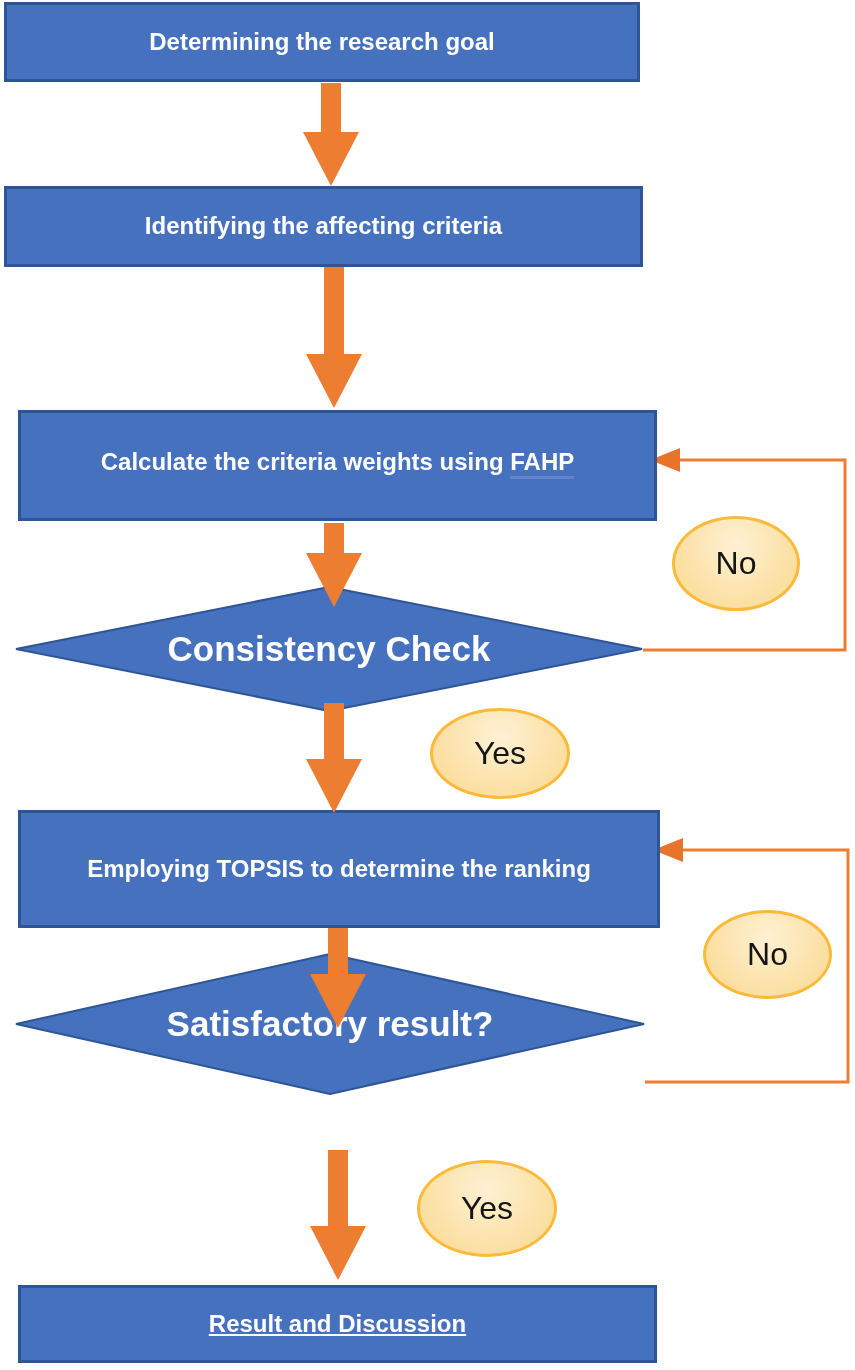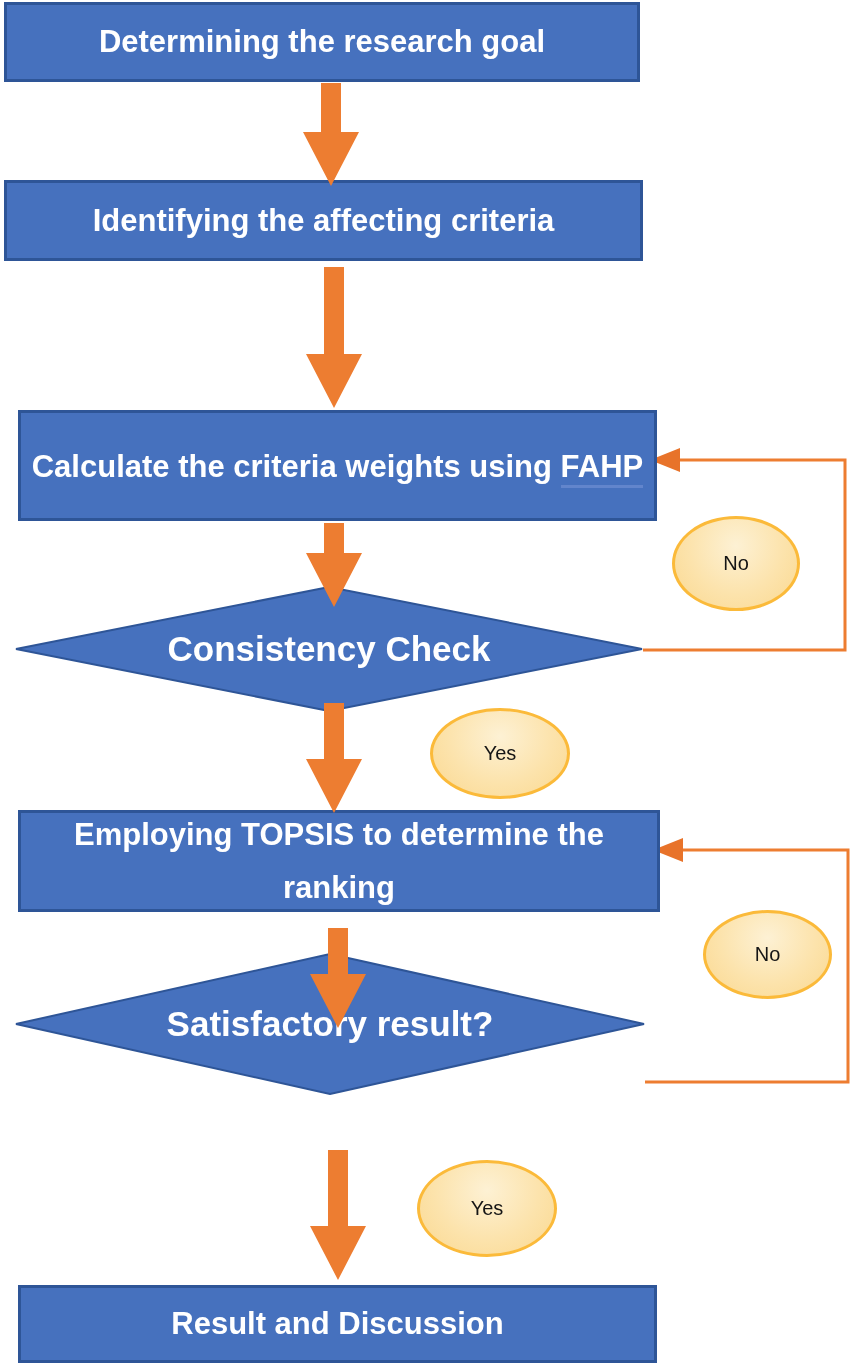--- a/index.html
+++ b/index.html
@@ -7,47 +7,47 @@
     position:relative;width:855px;height:1370px;background:#ffffff;overflow:hidden;
     font-family:"Liberation Sans",sans-serif;
   }
   
   .pbox{
     position:absolute;
     background:var(--shape_blue,#4671BE);
     border:3px solid var(--shape_border,#2E5597);
     box-sizing:border-box;
     color:var(--text_light,#ffffff);
-    font-weight:bold;font-size:31px;line-height:1.35;
+    font-weight:bold;font-size:24px;line-height:1.35;
     display:flex;align-items:center;justify-content:center;text-align:center;
   }
   .pbox--1{left:4px;top:2px;width:636px;height:80px;}
-  .pbox--2{left:4px;top:180px;width:639px;height:81px;}
+  .pbox--2{left:4px;top:186px;width:639px;height:81px;}
   .pbox--3{left:18px;top:410px;width:639px;height:111px;align-items:flex-start;padding-top:33px;}
-  .pbox--4{left:18px;top:810px;width:642px;height:102px;flex-direction:column;line-height:1.72;}
-  .pbox--5{left:18px;top:1285px;width:639px;height:78px;}
+  .pbox--4{left:18px;top:810px;width:642px;height:118px;flex-direction:column;line-height:1.72;}
+  .pbox--5{left:18px;top:1285px;width:639px;height:78px;text-decoration:underline;}
   
   .diamond{position:absolute;}
   .diamond svg{position:absolute;left:0;top:0;display:block;}
   .diamond .dlabel{
     position:absolute;inset:0;display:flex;align-items:center;justify-content:center;
     color:var(--text_light,#ffffff);font-weight:bold;font-size:35px;text-align:center;
   }
   .diamond--1{left:15px;top:586px;width:628px;height:126px;}
   .diamond--2{left:15px;top:953px;width:630px;height:142px;}
   
   .barrow{position:absolute;}
   
   .branch{
     position:absolute;border-radius:50%;
     background:radial-gradient(ellipse at 50% 30%, #FDF1D4 0%, #FCE3AC 55%, #FAD88F 100%);
     border:3px solid var(--ellipse_border,#FBBA3A);
     box-sizing:border-box;
     display:flex;align-items:center;justify-content:center;
-    color:#151515;font-size:20px;font-weight:400;
+    color:#151515;font-size:32px;font-weight:400;
   }
   .branch--no1{left:672px;top:516px;width:128px;height:95px;}
   .branch--yes1{left:430px;top:708px;width:140px;height:91px;}
   .branch--no2{left:703px;top:910px;width:129px;height:89px;}
   .branch--yes2{left:417px;top:1160px;width:140px;height:97px;}
   
   .overlay{position:absolute;left:0;top:0;pointer-events:none;}
   .sp-check{border-bottom:3px solid rgba(122,150,215,0.55);padding-bottom:1px;}
 </style>
 </head>

